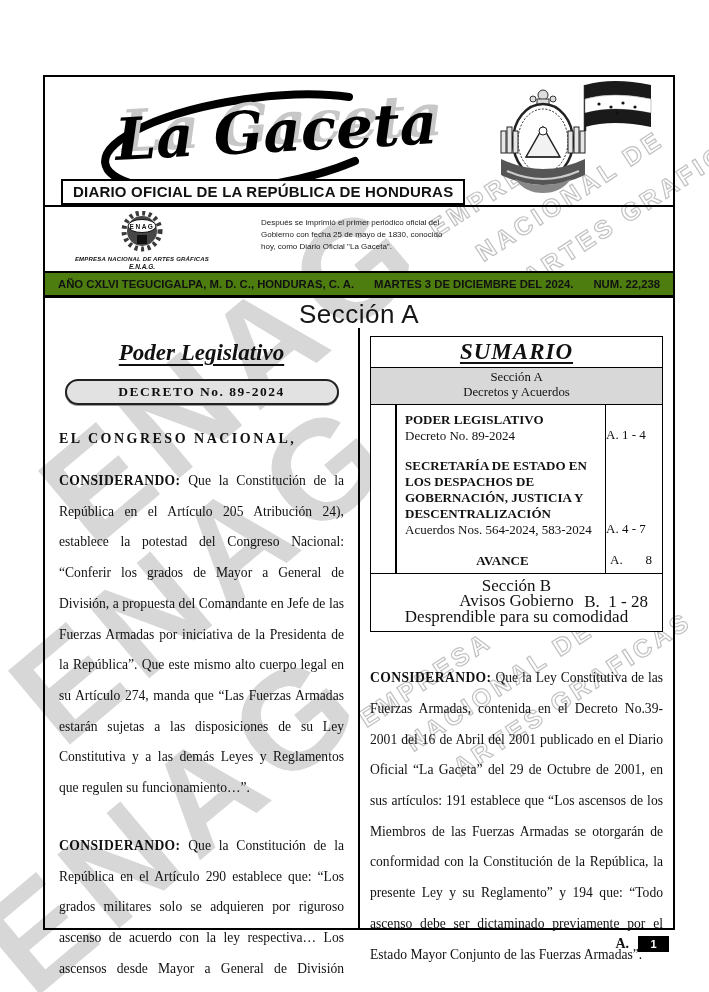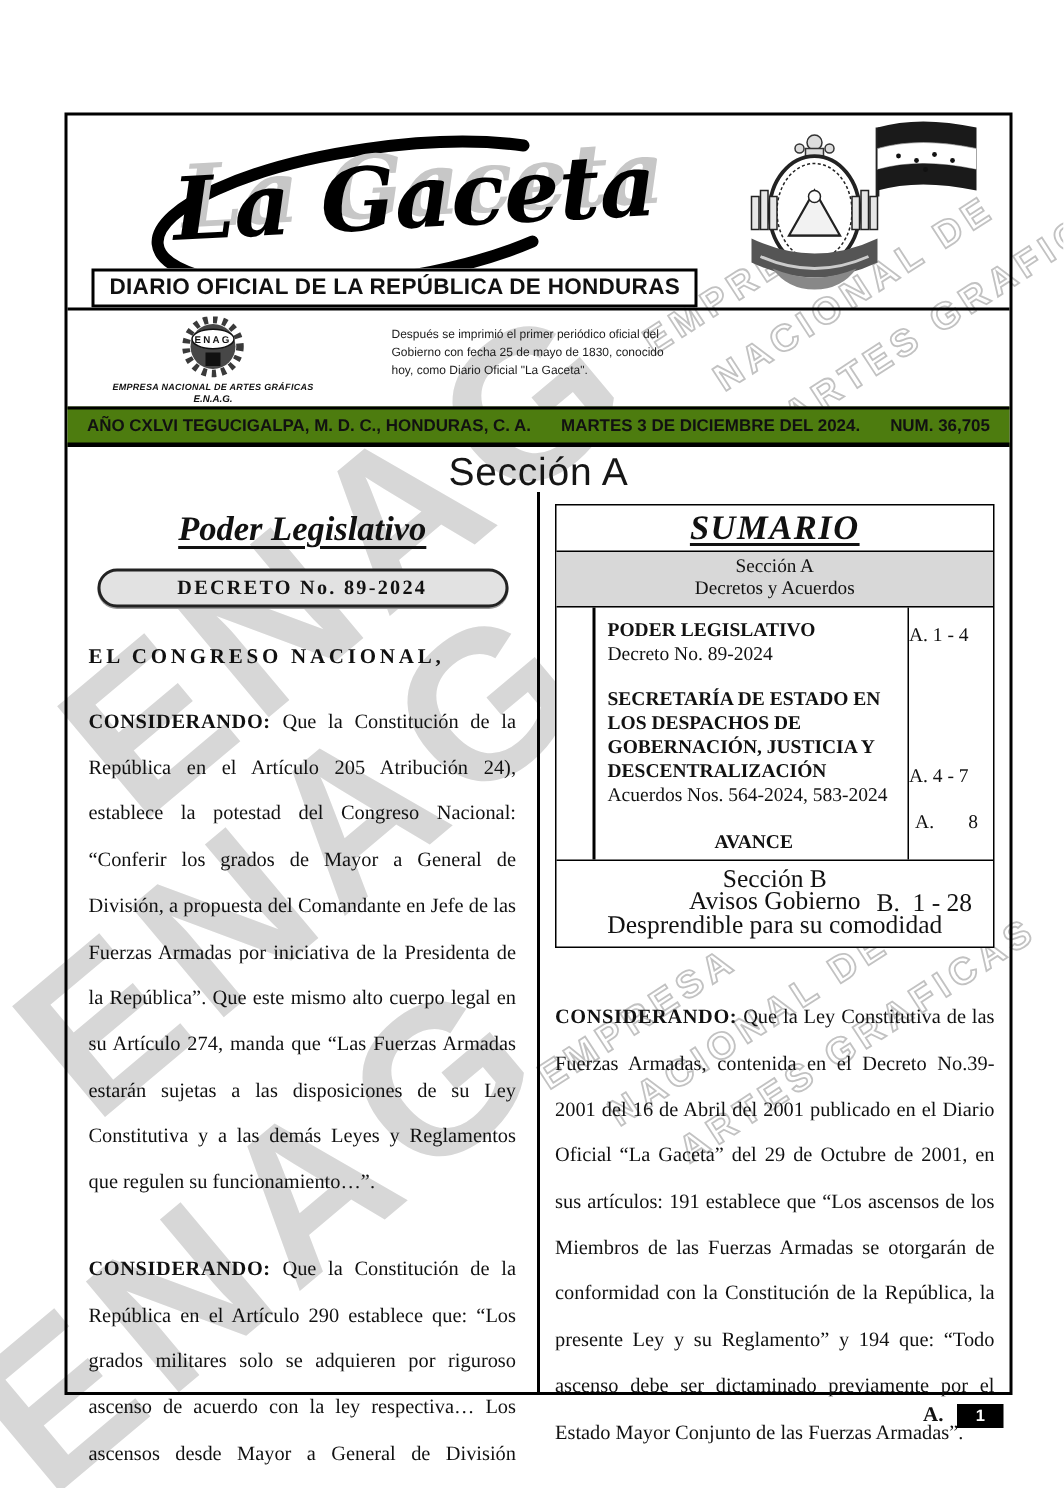--- a/index.html
+++ b/index.html
@@ -77,21 +77,21 @@
                    font-weight:bold; font-style:italic; font-size:23px; letter-spacing:1px;
                    text-decoration:underline; text-underline-offset:3px; }
   .sumario-band { background:#d8d8d8; border-bottom:1.5px solid #000; text-align:center;
                   font-size:12.8px; line-height:1.2; padding:2px 0 3px; }
   .sumario-table { position:relative; padding:7px 62px 4px 34px; min-height:130px; }
   .vline-l { position:absolute; left:24px; top:0; bottom:0; width:1.5px; background:#000; }
   .vline-r { position:absolute; right:56px; top:0; bottom:0; width:1.5px; background:#000; }
   .entry { position:relative; margin-bottom:15px; font-size:13px; line-height:1.22; }
   .entry:last-child { margin-bottom:0;text-align:center; }
   .entry-heading { font-weight:bold; }
-  .entry-pages { position:absolute; right:-56px; bottom:13px; width:50px; white-space:pre; font-size:13px; }
+  .entry-pages { position:absolute; right:-56px; bottom:1px; width:50px; white-space:pre; font-size:13px; }
   .secb { border-top:1.5px solid #000; position:relative; text-align:center; font-size:17px;
           line-height:15.5px; padding:4px 0 7px; }
   .secb-pages { position:absolute; right:14px; top:20px; white-space:pre;margin-left:48px; }
 
   
   .footer { position:absolute; top:936px; right:40px; z-index:3; display:flex; align-items:center; gap:9px; }
   .footer-letter { font-weight:bold; font-size:14px; }
   .footer-pagebox { width:31px; height:16px; background:#000; color:#fff;
                     font-family:"Liberation Sans",sans-serif; font-weight:bold; font-size:11px;
                     display:flex; align-items:center; justify-content:center; }
@@ -184,21 +184,21 @@
         </svg>
         <div class="enag-name">EMPRESA NACIONAL DE ARTES GRÁFICAS</div>
         <div class="enag-abbr">E.N.A.G.</div>
       </div>
       <div class="note note-right">Después se imprimió el primer periódico oficial del Gobierno con fecha 25 de mayo de 1830, conocido hoy, como Diario Oficial "La Gaceta".</div>
     </div>
 
     <div class="datebar">
       <span>AÑO CXLVI  TEGUCIGALPA, M. D. C., HONDURAS, C. A.</span>
       <span>MARTES 3 DE DICIEMBRE DEL 2024.</span>
-      <span>NUM. 36,705</span>
+      <span>NUM. 22,238</span>
     </div>
 
     <div class="section-a">Sección A</div>
 
     <div class="columns">
 
       <div class="col-left">
         <div class="pl-heading">Poder Legislativo</div>
         <div class="decree-pill">DECRETO No. 89-2024</div>
         <div class="salutation">EL CONGRESO NACIONAL,</div>

